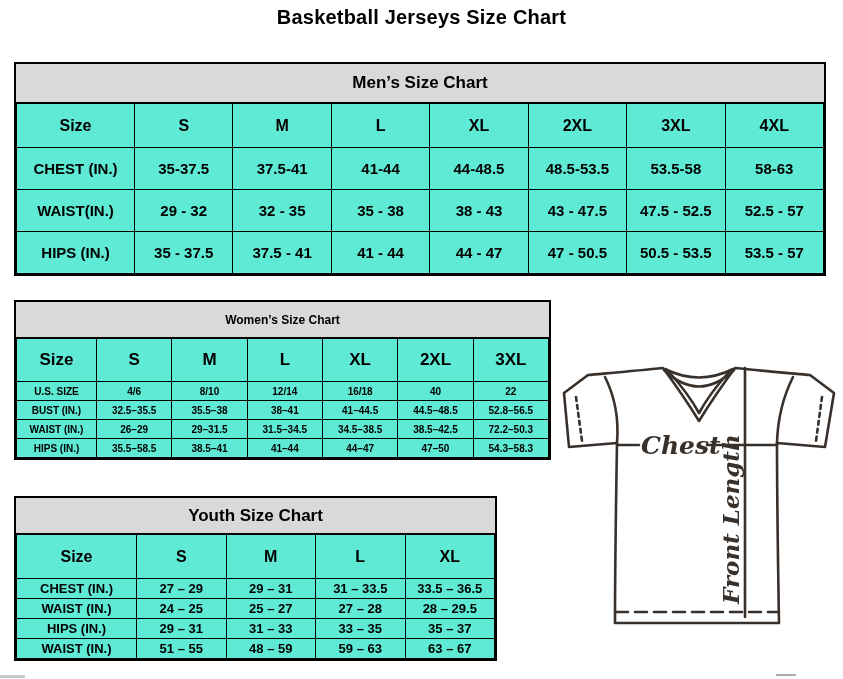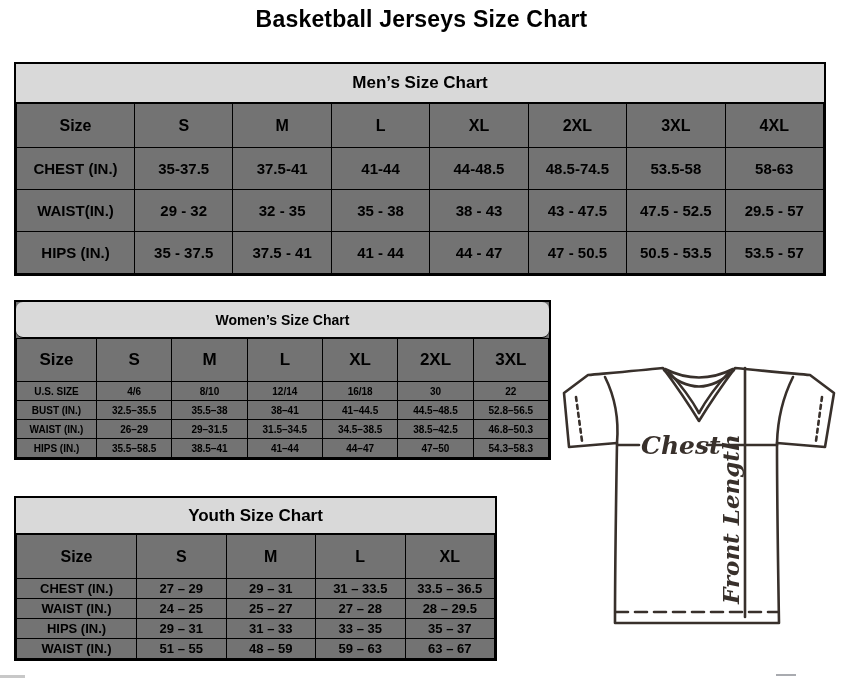--- a/index.html
+++ b/index.html
@@ -2,43 +2,43 @@
 <html><head>
 <meta charset="utf-8">
 <style>
   html,body{margin:0;padding:0;}
   body{
     width:843px;height:679px;position:relative;background:#ffffff;
     font-family:"Liberation Sans",sans-serif;color:#000;overflow:hidden;
   }
   .page-title{
     position:absolute;top:6px;left:0;width:843px;text-align:center;
-    font-size:23px;font-weight:bold;letter-spacing:0.2px;
+    font-size:20px;font-weight:bold;letter-spacing:0.2px;
   }
   .chart{
-    position:absolute;border:2px solid #000;background:#737373;box-sizing:border-box;
+    position:absolute;border:2px solid #000;background:#5eead4;box-sizing:border-box;
   }
   .caption{
     background:#d9d9d9;border-bottom:1px solid #000;
     display:flex;align-items:center;justify-content:center;
     font-weight:bold;font-size:17px;
   }
   table{border-collapse:collapse;width:100%;table-layout:fixed;}
   th,td{
     border:1px solid #000;text-align:center;vertical-align:middle;
     font-weight:bold;padding:0;overflow:hidden;white-space:nowrap;
   }
   
   #mens{left:14px;top:62px;width:812px;}
   #mens .caption{height:38px;}
   #mens th{height:43px;font-size:16px;}
   #mens td{height:41px;font-size:15px;}
   
   #womens{left:14px;top:300px;width:537px;}
-  #womens .caption{height:35px;font-size:14px;border-radius:7px;}
+  #womens .caption{height:35px;font-size:12px;}
   #womens th{height:42px;font-size:17px;}
   #womens td{height:18px;font-size:10px;}
   
   #youth{left:14px;top:496px;width:483px;}
   #youth .caption{height:35px;font-size:17px;}
   #youth th{height:43px;font-size:16px;}
   #youth td{height:19px;font-size:13px;}
   
   .jersey-wrap{position:absolute;left:555px;top:355px;width:288px;height:290px;}
   .jersey-wrap svg{display:block;}
@@ -80,33 +80,33 @@
           <th>4XL</th>
         </tr>
       </thead>
       <tbody>
         <tr>
           <td>CHEST (IN.)</td>
           <td>35-37.5</td>
           <td>37.5-41</td>
           <td>41-44</td>
           <td>44-48.5</td>
-          <td>48.5-74.5</td>
+          <td>48.5-53.5</td>
           <td>53.5-58</td>
           <td>58-63</td>
         </tr>
         <tr>
           <td>WAIST(IN.)</td>
           <td>29 - 32</td>
           <td>32 - 35</td>
           <td>35 - 38</td>
           <td>38 - 43</td>
           <td>43 - 47.5</td>
           <td>47.5 - 52.5</td>
-          <td>29.5 - 57</td>
+          <td>52.5 - 57</td>
         </tr>
         <tr>
           <td>HIPS (IN.)</td>
           <td>35 - 37.5</td>
           <td>37.5 - 41</td>
           <td>41 - 44</td>
           <td>44 - 47</td>
           <td>47 - 50.5</td>
           <td>50.5 - 53.5</td>
           <td>53.5 - 57</td>
@@ -138,40 +138,40 @@
           <th>3XL</th>
         </tr>
       </thead>
       <tbody>
         <tr>
           <td>U.S. SIZE</td>
           <td>4/6</td>
           <td>8/10</td>
           <td>12/14</td>
           <td>16/18</td>
-          <td>30</td>
+          <td>40</td>
           <td>22</td>
         </tr>
         <tr>
           <td>BUST (IN.)</td>
           <td>32.5–35.5</td>
           <td>35.5–38</td>
           <td>38–41</td>
           <td>41–44.5</td>
           <td>44.5–48.5</td>
           <td>52.8–56.5</td>
         </tr>
         <tr>
           <td>WAIST (IN.)</td>
           <td>26–29</td>
           <td>29–31.5</td>
           <td>31.5–34.5</td>
           <td>34.5–38.5</td>
           <td>38.5–42.5</td>
-          <td>46.8–50.3</td>
+          <td>72.2–50.3</td>
         </tr>
         <tr>
           <td>HIPS (IN.)</td>
           <td>35.5–58.5</td>
           <td>38.5–41</td>
           <td>41–44</td>
           <td>44–47</td>
           <td>47–50</td>
           <td>54.3–58.3</td>
         </tr>

